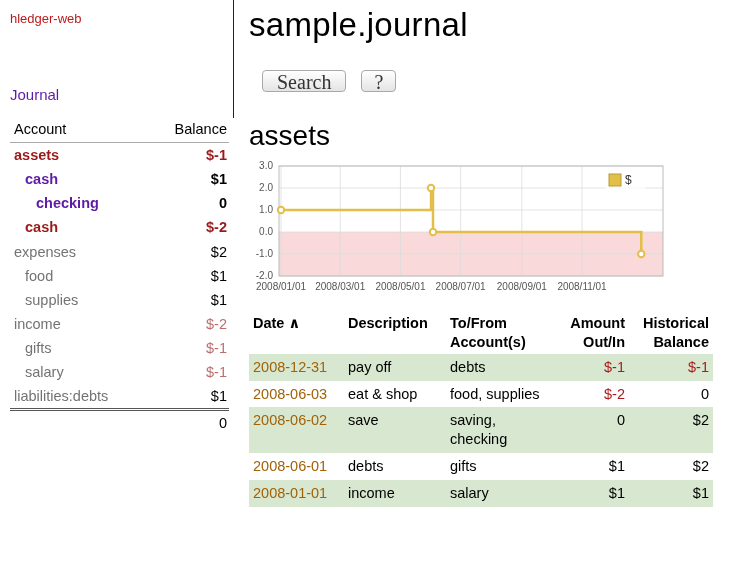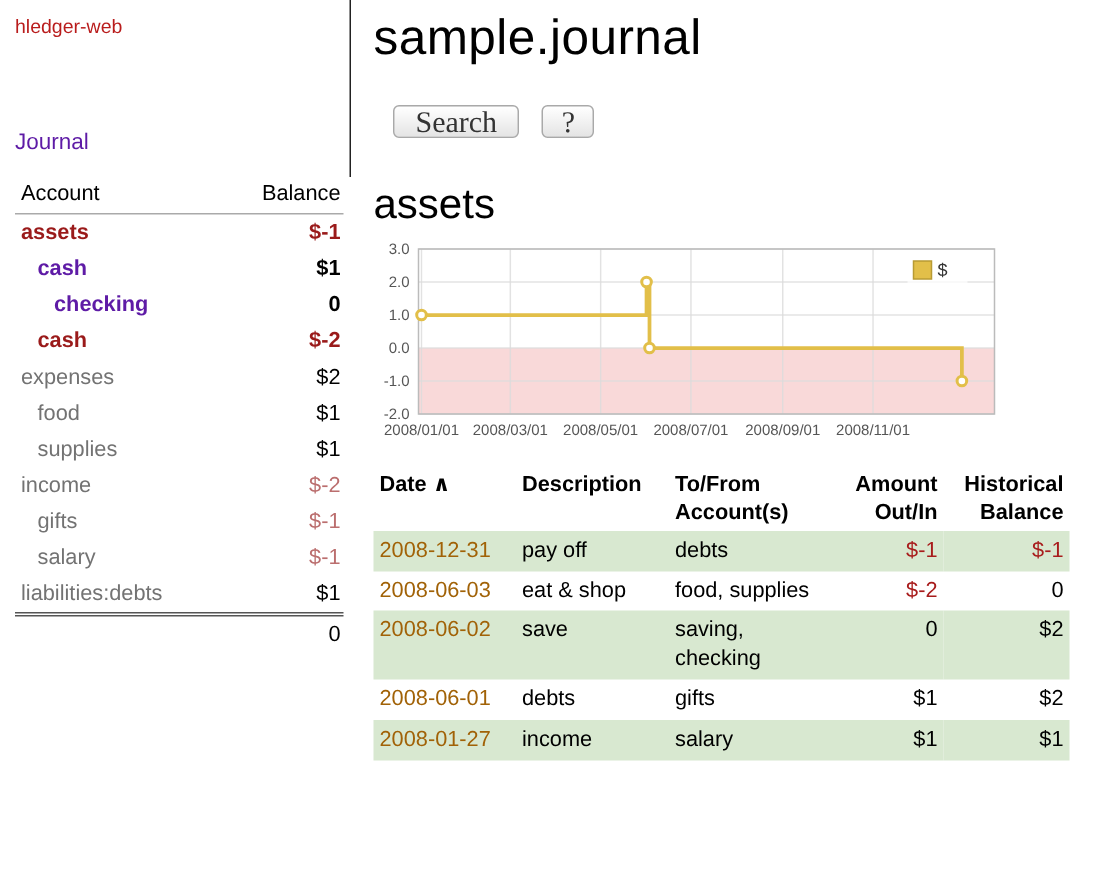--- a/index.html
+++ b/index.html
@@ -220,21 +220,21 @@
             <td class="right">$2</td>
           </tr>
           <tr class="">
             <td><a class="date">2008-06-01</a></td>
             <td>debts</td>
             <td>gifts</td>
             <td class="right">$1</td>
             <td class="right">$2</td>
           </tr>
           <tr class="green">
-            <td><a class="date">2008-01-27</a></td>
+            <td><a class="date">2008-01-01</a></td>
             <td>income</td>
             <td>salary</td>
             <td class="right">$1</td>
             <td class="right">$1</td>
           </tr>
         </tbody>
     </table>
   </main>
 </div>
 

